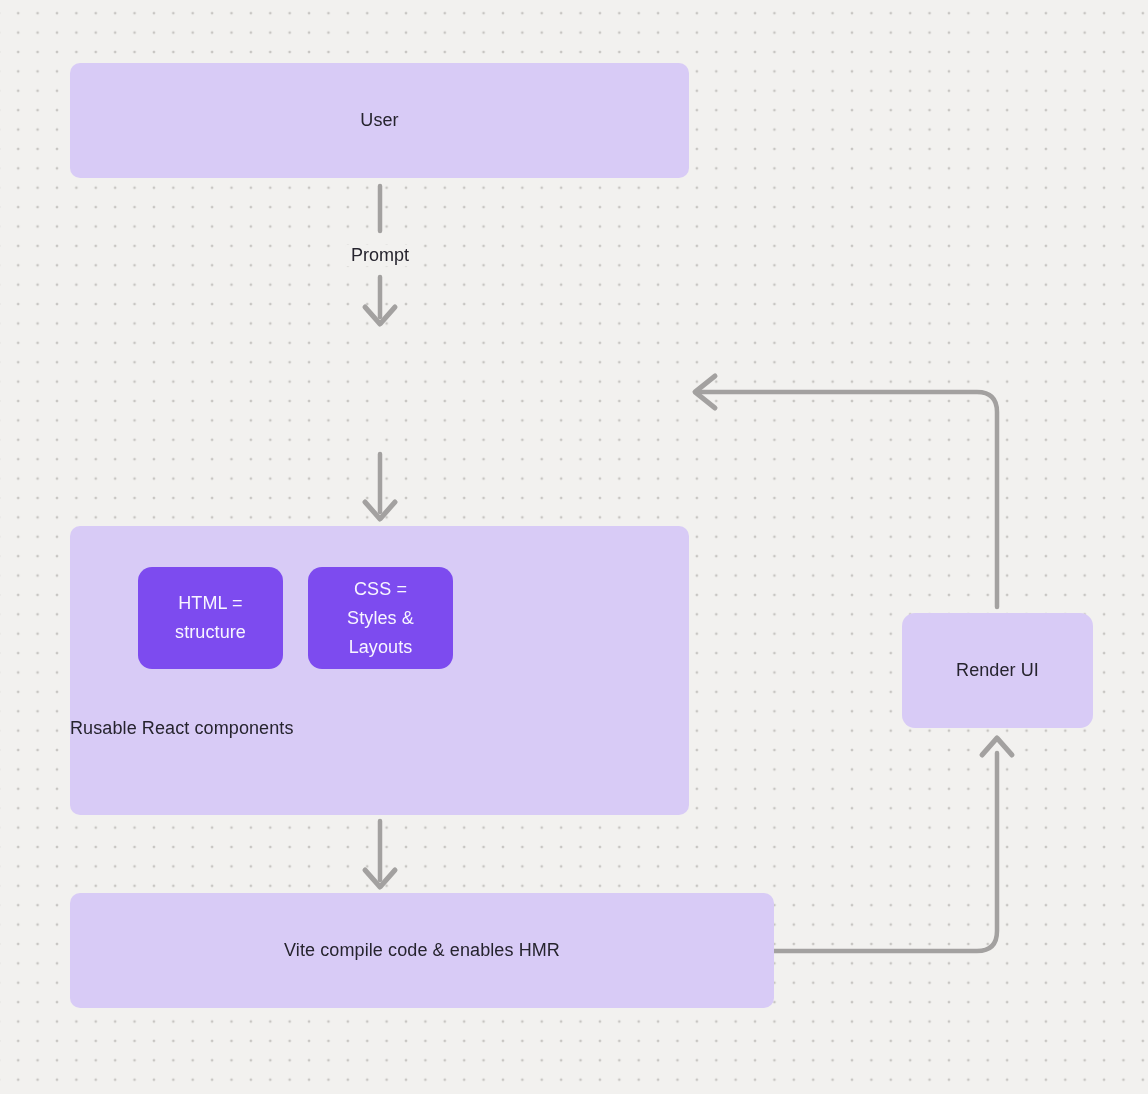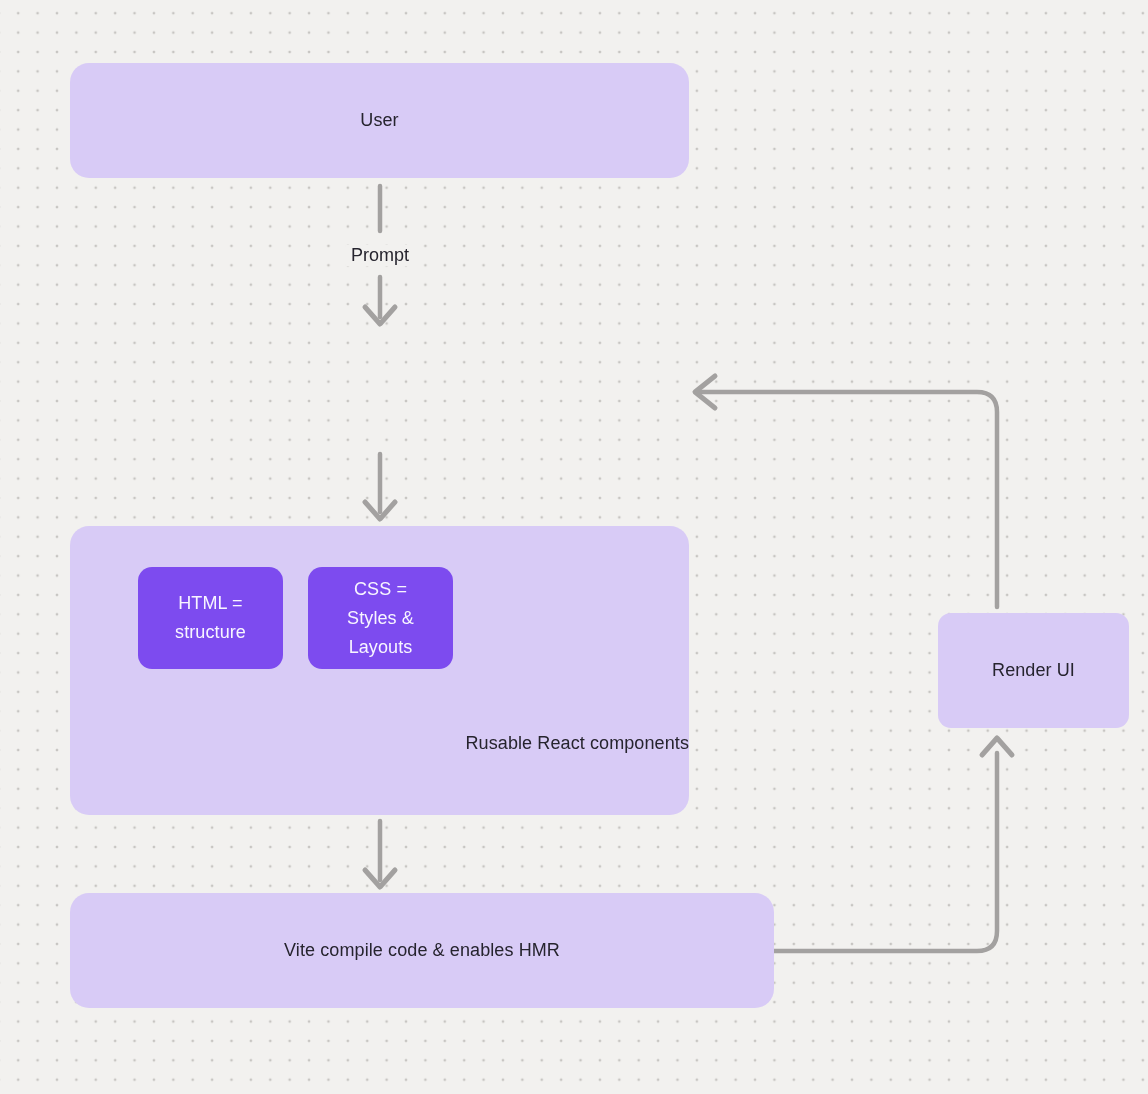--- a/index.html
+++ b/index.html
@@ -38,33 +38,33 @@
     stroke: var(--connector);
     stroke-width: 4.5;
     stroke-linecap: round;
     stroke-linejoin: round;
   }
   .arrowhead { stroke-width: 5; }
 
   .node {
     position: absolute;
     background: var(--node-fill);
-    border-radius: 19px;
+    border-radius: 10px;
     display: flex;
     align-items: center;
     justify-content: center;
     color: var(--text-dark);
     font-size: 18px;
     letter-spacing: 0.1px;
   }
 
   .node-user { left: 70px; top: 63px;  width: 619px; height: 115px; }
   .node-web  { left: 70px; top: 334px; width: 619px; height: 114px; }
   .node-vite { left: 70px; top: 893px; width: 704px; height: 115px; }
-  .node-render { left: 902px; top: 613px; width: 191px; height: 115px; border-radius: 13px; margin-left: 36px; }
+  .node-render { left: 902px; top: 613px; width: 191px; height: 115px; border-radius: 13px; }
 
   .node-group {
     left: 70px; top: 526px; width: 619px; height: 289px;
     display: block;
   }
   .chip-row {
     position: absolute;
     left: 68px; top: 41px;
     display: flex;
     gap: 25px;
@@ -80,24 +80,23 @@
     text-align: center;
     color: var(--text-light);
     font-size: 18px;
     line-height: 29px;
     padding: 0 22px;
   }
   .group-caption {
     position: absolute;
     left: 0; top: 192px;
     width: 100%;
-    text-align: right;
+    text-align: left;
     color: var(--text-dark);
     font-size: 18px;
-    margin-top: 15px;
   }
 
   .edge-label {
     position: absolute;
     left: 380px; top: 245px;
     transform: translateX(-50%);
     color: var(--text-dark);
     font-size: 18px;
     background: var(--background);
     padding: 0 5px;

